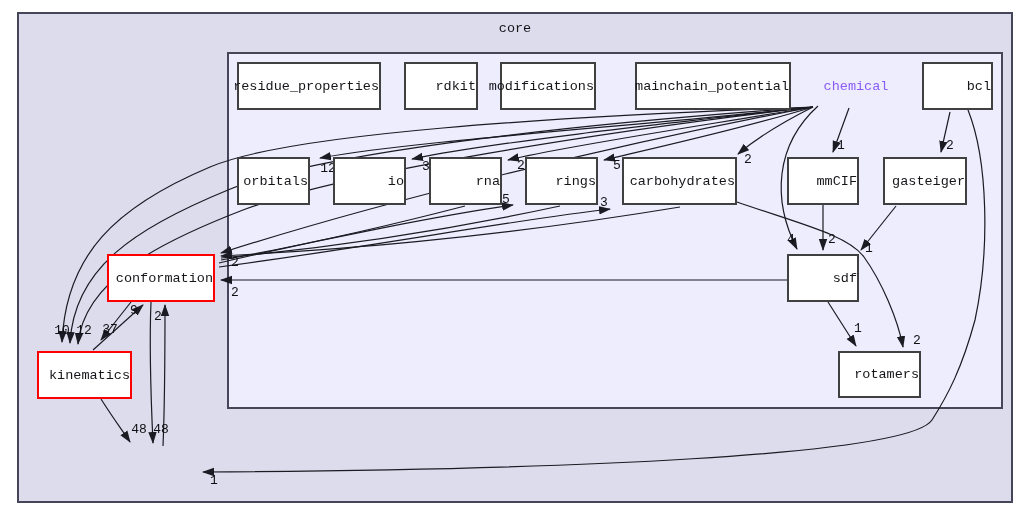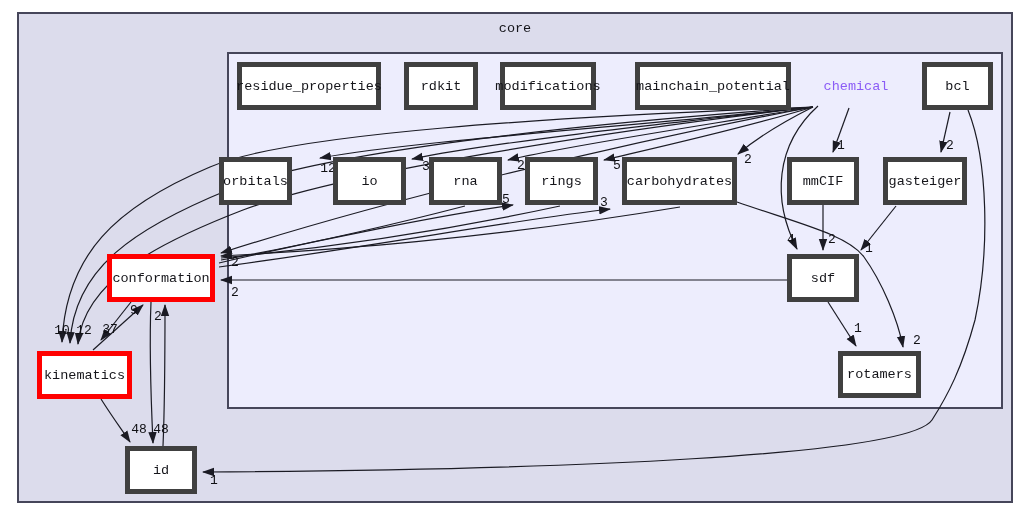--- a/index.html
+++ b/index.html
@@ -14,22 +14,22 @@
   .cluster.inner { background:#ededfd; }
   .cluster-label {
     position:absolute; text-align:center; font-size:13.5px; color:#15151a;
     width:100%; left:0;
   }
   svg.edges { position:absolute; left:0; top:0; z-index:2; }
   .edge { fill:none; stroke:#1b1b24; stroke-width:1.2; }
   .elabel { font-size:13px; fill:#101014; }
   .node {
     position:absolute; box-sizing:border-box; z-index:3;
-    background:#ffffff; border:5px solid #404040;
-    display:flex; align-items:center; justify-content:center;
+    background:#ffffff; border:2px solid #404040;
+    display:flex; align-items:center; justify-content:flex-end;
     font-size:13.5px; color:#15151a; white-space:nowrap;
   }
   .node.red { border-color:#ff0000; }
   .textnode {
     position:absolute; z-index:3; font-size:13.5px; color:#8b5cf6;
     display:flex; align-items:center; justify-content:center; white-space:nowrap;
   }
 </style>
 </head>
 <body>
@@ -125,21 +125,21 @@
   <div class="node" style="left:635px; top:62px; width:156px; height:48px;">
       <span>mainchain_potential</span>
     </div>
   <div class="textnode" style="left:818px; top:76px; width:76px; height:20px;">
       <span>chemical</span>
     </div>
   <div class="node" style="left:922px; top:62px; width:71px; height:48px;">
       <span>bcl</span>
     </div>
 
-  <div class="node" style="left:219px; top:157px; width:73px; height:48px;">
+  <div class="node" style="left:237px; top:157px; width:73px; height:48px;">
       <span>orbitals</span>
     </div>
   <div class="node" style="left:333px; top:157px; width:73px; height:48px;">
       <span>io</span>
     </div>
   <div class="node" style="left:429px; top:157px; width:73px; height:48px;">
       <span>rna</span>
     </div>
   <div class="node" style="left:622px; top:157px; width:115px; height:48px;">
       <span>carbohydrates</span>
@@ -161,17 +161,14 @@
       <span>sdf</span>
     </div>
 
   <div class="node red" style="left:37px; top:351px; width:95px; height:48px;">
       <span>kinematics</span>
     </div>
   <div class="node" style="left:838px; top:351px; width:83px; height:47px;">
       <span>rotamers</span>
     </div>
 
-  <div class="node" style="left:125px; top:446px; width:72px; height:48px;">
-      <span>id</span>
-    </div>
 
 </div>
 
 </body></html>

